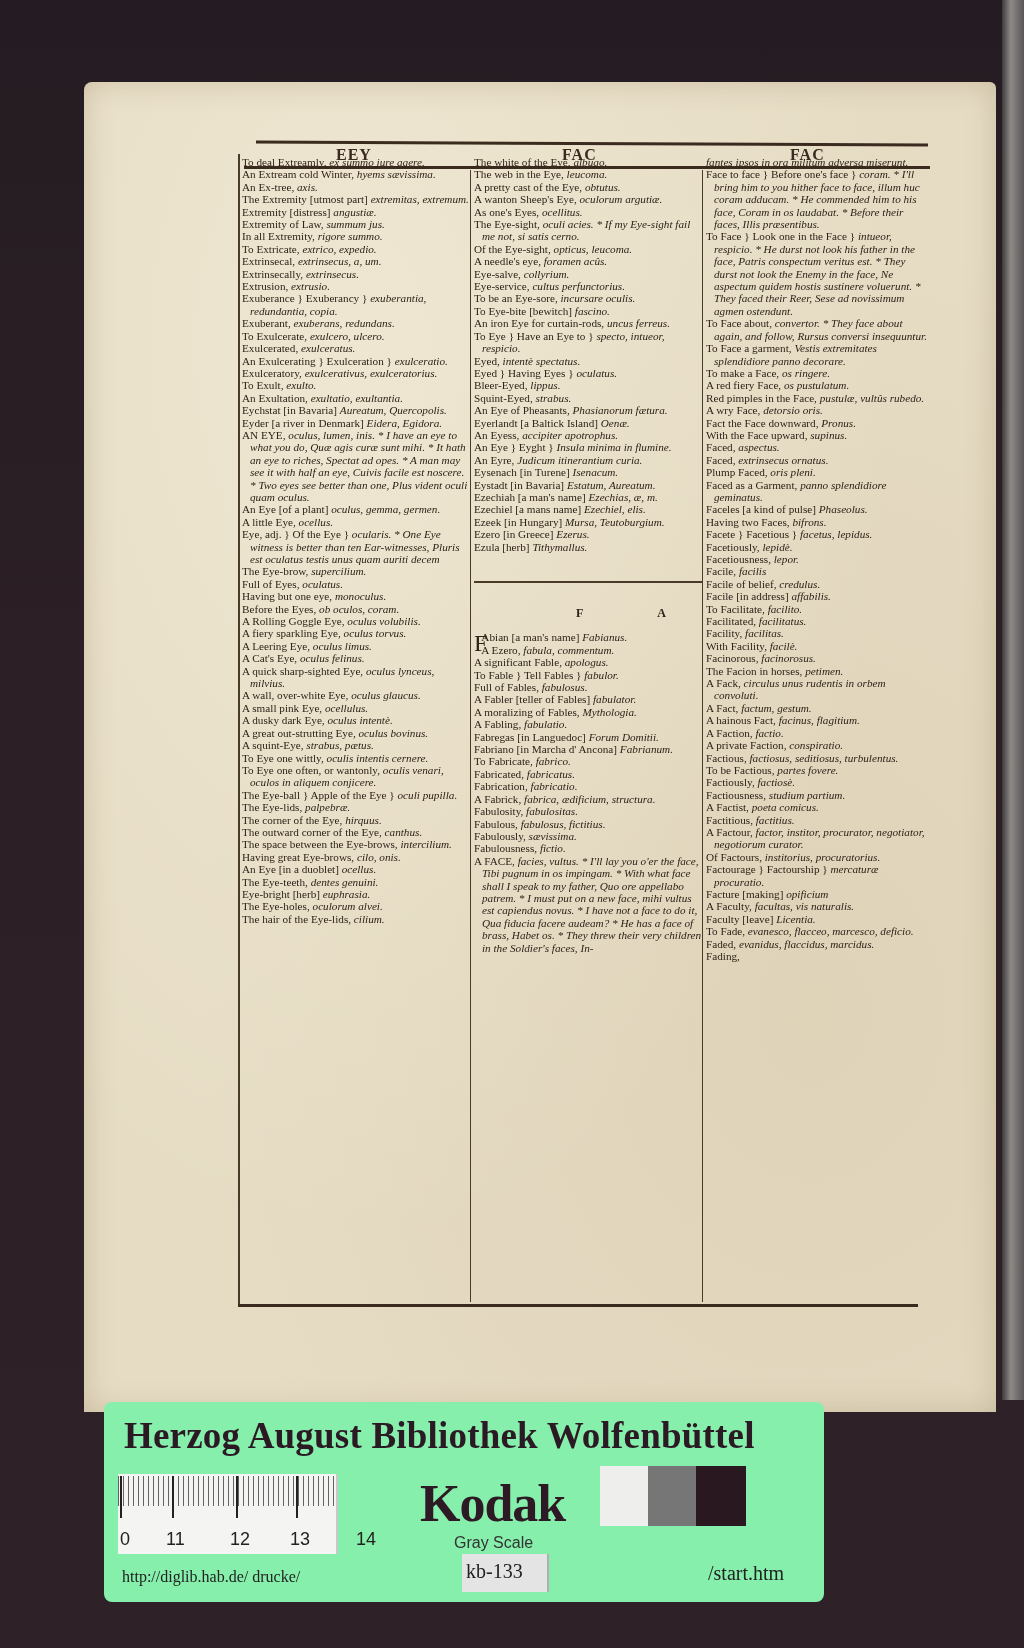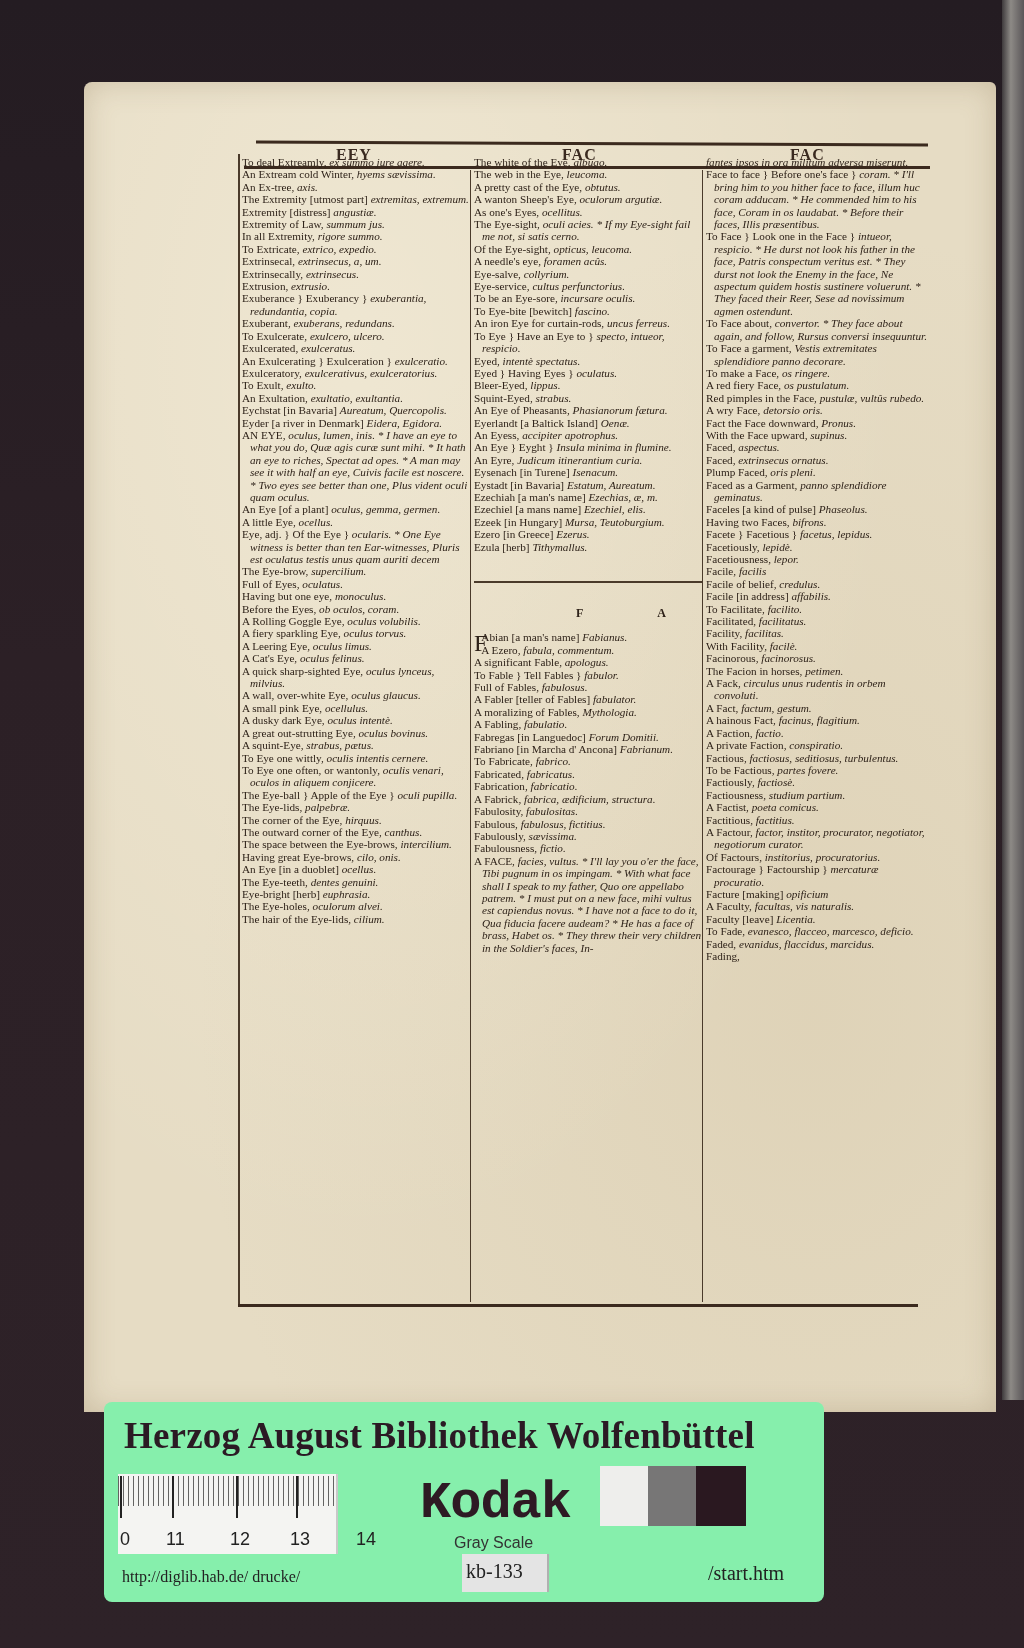--- a/index.html
+++ b/index.html
@@ -88,21 +88,21 @@
     background:#f4f4f2; border-right:2px solid #c8c8c8;
   }
   .ruler .ticks {
     position:absolute; left:0; top:2px; width:218px; height:30px;
     background: repeating-linear-gradient(90deg,#333 0 1px, transparent 1px 5px);
     opacity:0.75;
   }
   .ruler .major { position:absolute; top:2px; width:1.5px; height:42px; background:#222; }
   .ruler .num { position:absolute; top:55px; font-family:"Liberation Sans", sans-serif; font-size:18px; color:#222; }
   .kodak {
-    position:absolute; left:316px; top:72px; font-family:Liberation Mono, monospace;
+    position:absolute; left:316px; top:72px; font-family:Liberation Serif, serif;
     font-size:52px; font-weight:bold; color:#2e1a24; letter-spacing:-1px;text-align:center;
   }
   .grayscale-label {
     position:absolute; left:350px; top:132px; font-family:"Liberation Sans", sans-serif;
     font-size:16px; color:#333;
   }
   .swatch { position:absolute; top:64px; height:60px; }
   .sw1 { left:496px; width:48px; background:#eeeeec; }
   .sw2 { left:544px; width:48px; background:#777676; }
   .sw3 { left:592px; width:50px; background:#2a1820; }

